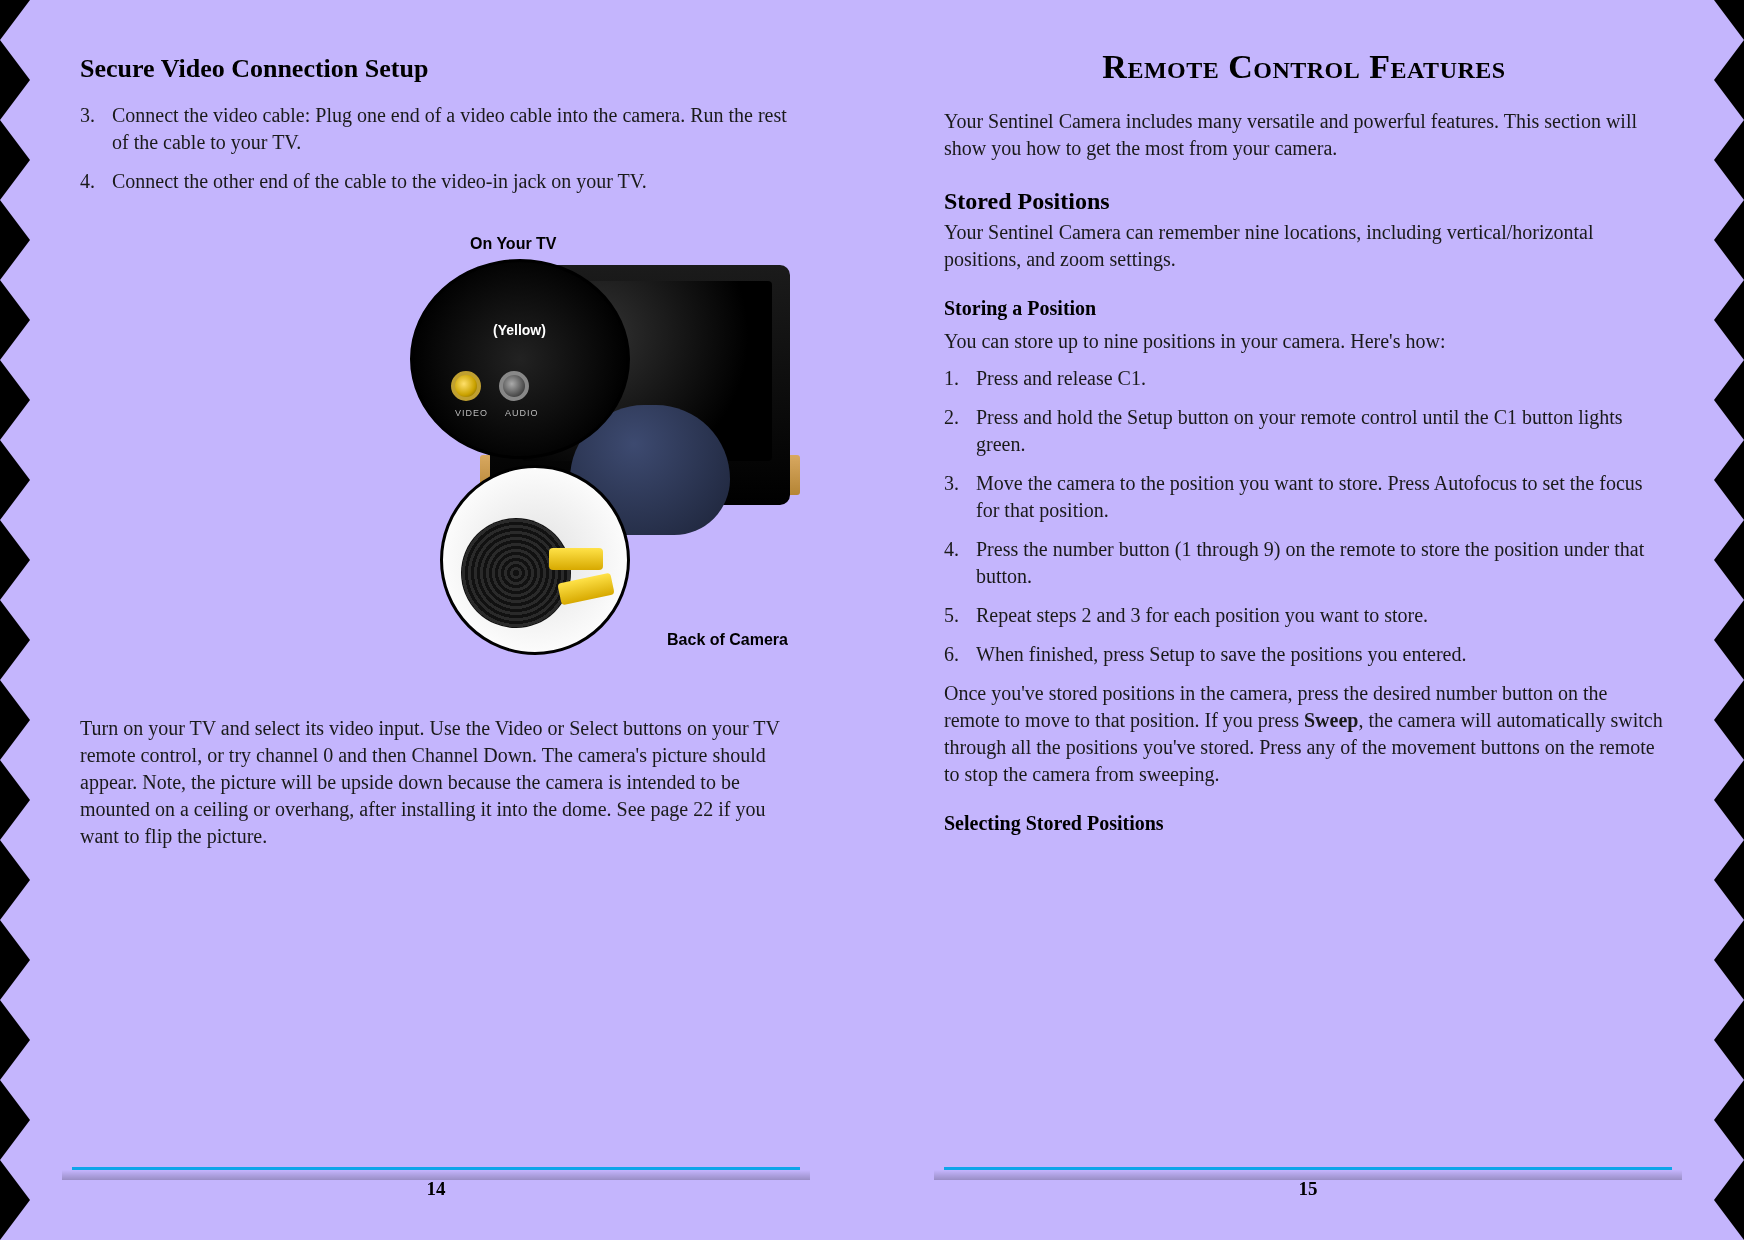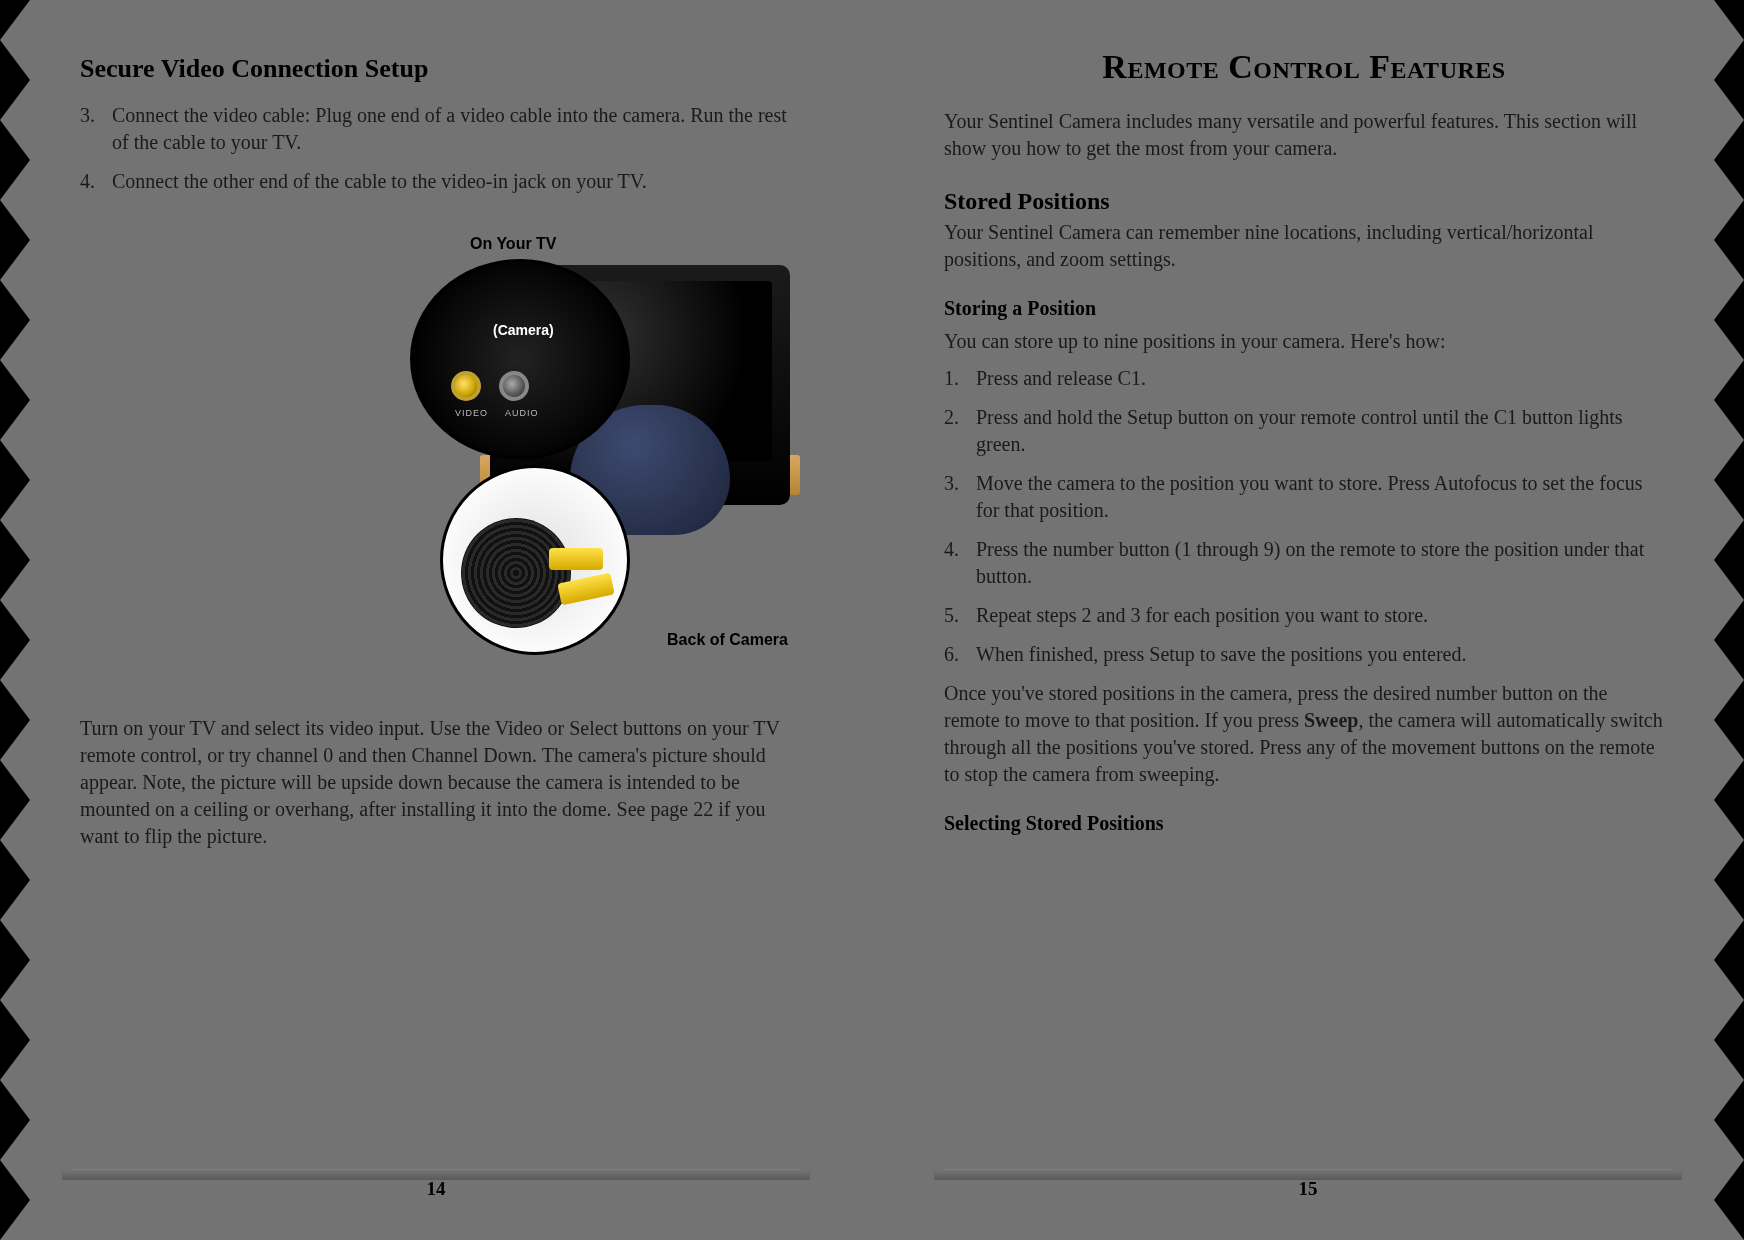--- a/index.html
+++ b/index.html
@@ -7,21 +7,21 @@
     font-family: "Times New Roman", Times, serif;
     background: #f0f0f0;
     display: flex;
     justify-content: center;
     align-items: flex-start;
   }
   .spread {
     width: 1744px;
     height: 1240px;
     display: flex;
-    background: #737373;
+    background: #c4b5fd;
     position: relative;
   }
   .page {
     width: 50%;
     height: 100%;
     position: relative;
     padding: 48px 72px 40px 72px;
     display: flex;
     flex-direction: column;
   }
@@ -207,21 +207,21 @@
     right: 24px;
     top: 80px;
     width: 54px; height: 22px;
     background: linear-gradient(180deg, #ffe248, #d7a900);
     border-radius: 4px;
   }
   .plug2 { top: 110px; right: 14px; transform: rotate(-12deg); }
 
   .footer {
     margin-top: auto;
-    border-top: 1px solid #0ea5e9;
+    border-top: 3px solid #0ea5e9;
     text-align: center;
     padding-top: 8px;
     font-weight: bold;
     font-size: 19px;
   }
   .bottom-shadow {
     position: absolute;
     bottom: 60px;
     left: 62px; right: 62px;
     height: 10px;
@@ -253,21 +253,21 @@
       <div class="figure-wrap">
         <div class="figure">
           <span class="fig-label lbl-tv">On Your TV</span>
 
           <div class="desk"></div>
           <div class="tv-body"></div>
           <div class="tv-screen"></div>
           <div class="camera-base"></div>
 
           <div class="callout1">
-            <span class="fig-label lbl-yellow">(Camera)</span>
+            <span class="fig-label lbl-yellow">(Yellow)</span>
             <div class="port-row">
               <div class="port"></div>
               <div class="port gray"></div>
             </div>
             <span class="port-lbl pv">VIDEO</span>
             <span class="port-lbl pa">AUDIO</span>
           </div>
 
           <div class="callout2">
             <div class="cable-coil"></div>

